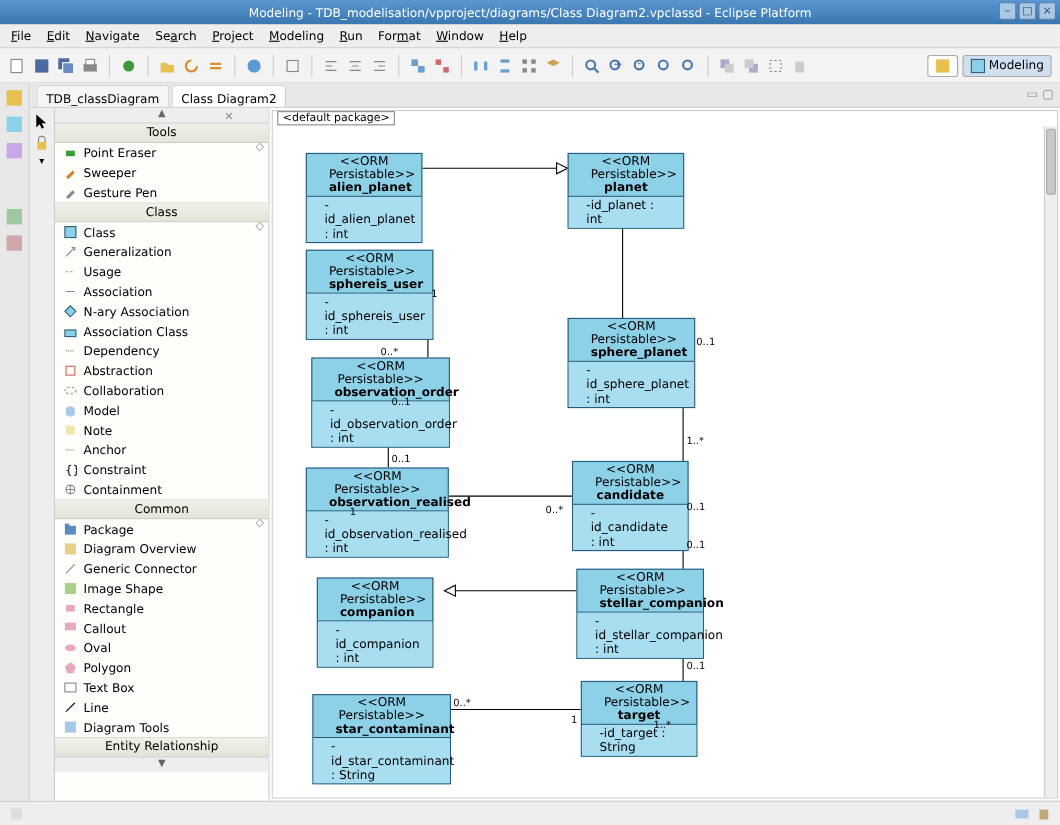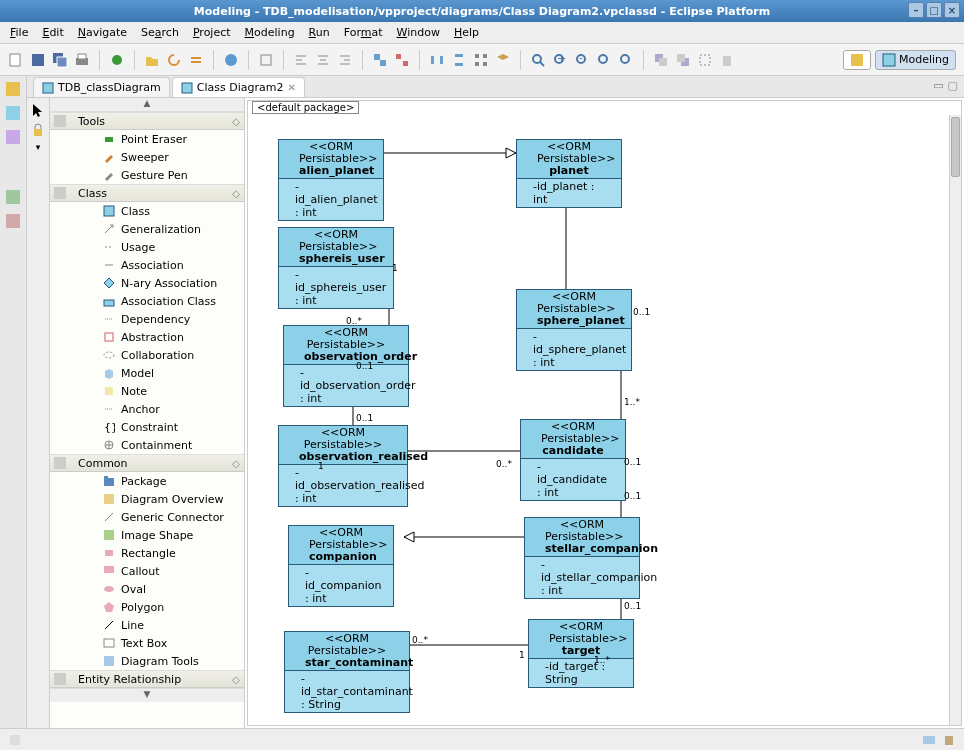--- a/index.html
+++ b/index.html
@@ -1,45 +1,45 @@
 <!DOCTYPE html>
 <html><head>
 <meta charset="utf-8">
 <style>
   * { box-sizing: border-box; margin: 0; padding: 0; font-family: "DejaVu Sans", Arial, sans-serif; font-size: 11px; }
   body { width: 964px; height: 750px; background: #e8e8e8; display: flex; flex-direction: column; overflow: hidden; }
-  .titlebar { height: 22px; background: linear-gradient(#5a97d0,#3a77b0); color: #fff; display: flex; align-items: center; justify-content: center; position: relative; font-size: 12px; font-weight: bold; }
+  .titlebar { height: 22px; background: linear-gradient(#5a97d0,#3a77b0); color: #fff; display: flex; align-items: center; justify-content: center; position: relative; font-size: 12px; }
   .titlebar .winbtns { position: absolute; right: 4px; top: 2px; display: flex; gap: 2px; }
   .titlebar .winbtn { width: 16px; height: 16px; background: #aac8e4; border: 1px solid #5a7fa8; border-radius: 2px; display: flex; align-items: center; justify-content: center; font-size: 10px; color: #2a4a6a; }
   .menubar { height: 22px; background: #eee; border-bottom: 1px solid #ccc; display: flex; align-items: center; padding: 0 4px; gap: 2px; }
   .menubar span { padding: 2px 6px; }
   .menubar span u { text-decoration: underline; }
   .toolbar { height: 32px; background: #f3f3f3; border-bottom: 1px solid #ccc; display: flex; align-items: center; padding: 0 8px; gap: 6px; }
   .tbicon { width: 16px; height: 16px; display: inline-block; }
   .tbsep { width: 1px; height: 20px; background: #ccc; margin: 0 3px; }
   .perspective { margin-left: auto; display: flex; gap: 4px; }
   .persp-btn { border: 1px solid #aaa; border-radius: 3px; padding: 2px 6px; background: #fff; display: flex; align-items: center; gap: 3px; }
   .persp-btn.active { background: #d0e0f0; }
   .main { flex: 1; display: flex; background: #fff; }
   .leftcol { width: 27px; background: #e8e8e8; border-right: 1px solid #ccc; display: flex; flex-direction: column; align-items: center; padding-top: 4px; gap: 6px; }
   .leftcol .ic { width: 18px; height: 18px; }
   .center { flex: 1; display: flex; flex-direction: column; }
   .tabbar { height: 22px; background: #e8e8e8; display: flex; align-items: flex-end; padding-left: 6px; gap: 2px; border-bottom: 1px solid #ccc; position: relative; }
-  .tab { height: 20px; background: #f5f5f5; border: 1px solid #ccc; border-bottom: none; border-radius: 4px 4px 0 0; padding: 2px 8px; display: flex; align-items: center; gap: 4px; }
+  .tab { height: 20px; background: #f5f5f5; border: 1px solid #ccc; border-bottom: none; border-radius: 4px 4px 0 0; padding: 2px 8px; display: flex; align-items: center; gap: 4px; flex-direction: column; }
   .tab.active { background: #fff; }
   .tab .close { font-size: 10px; color: #888; }
   .tabright { position: absolute; right: 6px; top: 3px; display: flex; gap: 4px; color: #888; }
   .workarea { flex: 1; display: flex; }
   .palettecol { width: 23px; background: #eee; border-right: 1px solid #ccc; display: flex; flex-direction: column; align-items: center; padding-top: 4px; gap: 4px; }
   .palette { width: 195px; background: #fdfdfa; border-right: 1px solid #ccc; display: flex; flex-direction: column; }
   .palette .collapse-up, .palette .collapse-down { height: 14px; background: #eee; text-align: center; font-size: 9px; color: #666; border-bottom: 1px solid #ddd; }
   .palette .collapse-down { border-top: 1px solid #ddd; border-bottom: none; }
-  .pal-header { height: 18px; background: linear-gradient(#f0f0e8,#e4e4d8); border-top: 1px solid #ddd; border-bottom: 1px solid #ccc; display: flex; align-items: center; padding: 0 4px; gap: 12px; font-size: 11px; }
+  .pal-header { height: 18px; background: linear-gradient(#f0f0e8,#e4e4d8); border-top: 1px solid #ddd; border-bottom: 1px solid #ccc; display: flex; align-items: center; padding: 0 4px; gap: 1px; font-size: 11px; flex-direction: column; }
   .pal-header .pin { margin-left: auto; color: #888; font-size: 10px; }
-  .pal-item { height: 18px; display: flex; align-items: center; padding: 0 4px 0 8px; gap: 6px; font-size: 11px; margin-left: 45px; }
+  .pal-item { height: 18px; display: flex; align-items: center; padding: 0 4px 0 8px; gap: 6px; font-size: 11px; }
   .diagramarea { flex: 1; position: relative; background: #fff; border: 1px solid #ccc; margin: 2px; }
   .pkglabel { position: absolute; left: 4px; top: 0; background: #fff; border: 1px solid #888; padding: 0 4px; font-size: 10px; z-index: 4; }
   .scroll-v { position: absolute; right: 0; top: 14px; bottom: 0; width: 12px; background: #eee; border-left: 1px solid #ccc; }
   .scroll-v .thumb { position: absolute; left: 1px; right: 1px; top: 2px; height: 60px; background: #c8c8c8; border: 1px solid #aaa; border-radius: 2px; }
   .classbox { position: absolute; background: #8cd1e8; border: 1px solid #2a5a7a; font-size: 10px; }
   .classbox .hdr { text-align: center; border-bottom: 1px solid #2a5a7a; padding: 1px 20px; line-height: 1.1; }
   .classbox .hdr b { font-weight: bold; }
   .classbox .attr { padding: 1px 16px; background: #a8def0; }
   .statusbar { height: 22px; background: #eee; border-top: 1px solid #ccc; display: flex; align-items: center; padding: 0 8px; gap: 6px; }
   .statusbar .right { margin-left: auto; display: flex; gap: 6px; }
@@ -421,29 +421,29 @@
             <span>Oval</span>
           </div>
         <div class="pal-item">
             <svg width="12" height="12">
               <path d="M6 1l5 4-2 6H3l-2-6z" fill="#e8a8c0"></path>
             </svg>
             <span>Polygon</span>
           </div>
         <div class="pal-item">
             <svg width="12" height="12">
+              <rect x="1" y="2" width="10" height="8" fill="#fff" stroke="#888"></rect>
+            </svg>
+            <span>Text Box</span>
+          </div>
+        <div class="pal-item">
+            <svg width="12" height="12">
               <line x1="2" y1="10" x2="10" y2="2" stroke="#000"></line>
             </svg>
             <span>Line</span>
-          </div>
-        <div class="pal-item">
-            <svg width="12" height="12">
-              <rect x="1" y="2" width="10" height="8" fill="#fff" stroke="#888"></rect>
-            </svg>
-            <span>Text Box</span>
           </div>
         <div class="pal-item">
             <svg width="12" height="12">
               <rect x="1" y="1" width="10" height="10" fill="#a8c8e8"></rect>
             </svg>
             <span>Diagram Tools</span>
           </div>
 
         <div class="pal-header">
           <svg width="12" height="12">

